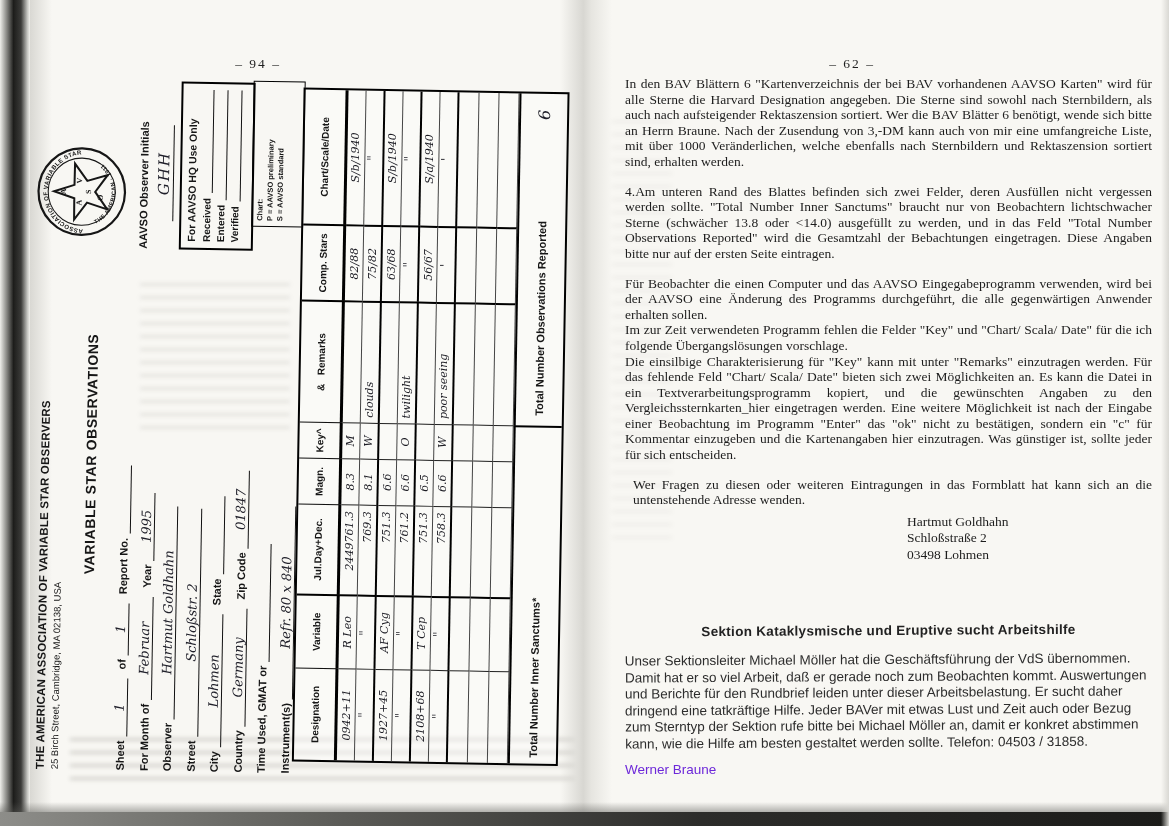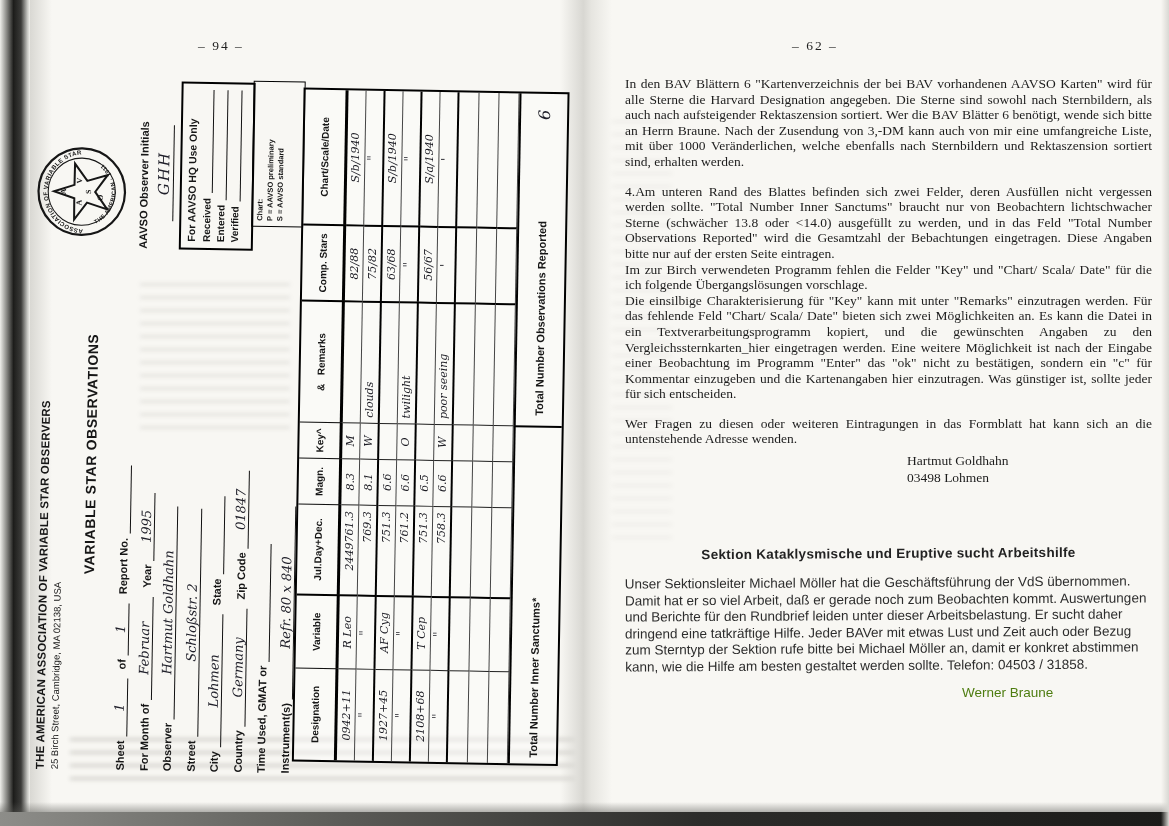--- a/index.html
+++ b/index.html
@@ -15,21 +15,21 @@
   .bottom-strip{position:absolute;left:0;bottom:0;width:100%;height:14px;
     background:linear-gradient(90deg,#8d8d89 0%,#5a5a56 30%,#2c2c2a 60%,#1b1b19 100%);}
   .bottom-fade{position:absolute;left:0;bottom:14px;width:100%;height:10px;
     background:linear-gradient(0deg,rgba(90,90,86,.45),rgba(90,90,86,0));}
   .right-edge{position:absolute;right:0;top:0;width:8px;height:100%;
     background:linear-gradient(270deg,#d9d8d3,rgba(251,250,246,0));}
   .bleed{position:absolute;filter:blur(2px);
     background:repeating-linear-gradient(180deg,rgba(125,124,118,.30) 0 3px,rgba(125,124,118,0) 3px 13px);}
 
   
-  .pgnum{position:absolute;top:38px;width:120px;
+  .pgnum{position:absolute;top:56px;width:120px;text-align:center;
     font:13.5px "Liberation Serif",serif;letter-spacing:2px;color:#1f1f1f;}
   .pgnum.left{left:198px}
   .pgnum.right{left:792px}
 
   
   .form-layer{position:absolute;left:-53px;top:170px;width:700px;height:535px;
     transform:rotate(-89deg);z-index:2;color:#161616;}
   .org-name{position:absolute;left:14px;top:10px;font:bold 11.5px "Liberation Sans",sans-serif;letter-spacing:.2px;white-space:nowrap;}
   .org-address{position:absolute;left:14px;top:25px;font:9.5px "Liberation Sans",sans-serif;white-space:nowrap;}
   .form-title{position:absolute;left:130px;top:54px;width:400px;text-align:center;
@@ -78,21 +78,21 @@
   .ftr-right .hw{font:italic 16px "DejaVu Serif",serif;}
 
   
   .right-text{position:absolute;left:625px;top:76px;width:527px;z-index:2;}
   .blk{margin:0;}
   .serif{font:13.5px/15.6px "Liberation Serif",serif;text-align:justify;color:#1d1d1d;}
   .sans{font:13.5px/16.6px "Liberation Sans",sans-serif;color:#2d2d2d;transform:rotate(-.35deg);}
   .heading{font:bold 13.5px "Liberation Sans",sans-serif;text-align:center;letter-spacing:.3px;color:#222;transform:rotate(-.35deg);}
   .address{font:13.5px/16.5px "Liberation Serif",serif;color:#1d1d1d;margin-left:282px;}
   .addr-line{display:block;}
-  .signature{font:13.5px "Liberation Sans",sans-serif;color:#4d7c0f;margin-left:337px;}
+  .signature{font:13.5px "Liberation Sans",sans-serif;color:#6d28d9;}
 </style>
 </head>
 <body>
 
 <div class="scan">
 
   <div class="bleed" style="left:70px;top:738px;width:505px;height:48px;"></div>
   <div class="bleed" style="left:140px;top:283px;width:150px;height:150px;opacity:.55;"></div>
   <div class="bleed" style="left:612px;top:120px;width:60px;height:420px;opacity:.25;"></div>
 
@@ -403,25 +403,27 @@
         <div class="ftr ftr-right">
           <span>Total Number Observations Reported</span>
           <span class="hw">6</span>
         </div>
       </div>
   </div>
 
   <div class="right-text" id="right-text">
       <p class="blk serif" style="margin-top: 0px;">In den BAV Blättern 6 "Kartenverzeichnis der bei BAV vorhandenen AAVSO Karten" wird für alle Sterne die Harvard Designation angegeben. Die Sterne sind sowohl nach Sternbildern, als auch nach aufsteigender Rektaszension sortiert. Wer die BAV Blätter 6 benötigt, wende sich bitte an Herrn Braune. Nach der Zusendung von 3,-DM kann auch von mir eine umfangreiche Liste, mit über 1000 Veränderlichen, welche ebenfalls nach Sternbildern und Rektaszension sortiert sind, erhalten werden.</p>
       <p class="blk serif" style="margin-top: 14px;">4.Am unteren Rand des Blattes befinden sich zwei Felder, deren Ausfüllen nicht vergessen werden sollte. "Total Number Inner Sanctums" braucht nur von Beobachtern lichtschwacher Sterne (schwächer 13.8 oder &lt;14.0) ausgefüllt zu werden, und in das Feld "Total Number Observations Reported" wird die Gesamtzahl der Bebachtungen eingetragen. Diese Angaben  bitte nur auf der ersten Seite eintragen.</p>
-      <p class="blk serif" style="margin-top: 0px;">Im zur Birch verwendeten Programm fehlen die Felder "Key" und "Chart/ Scala/ Date" für die ich folgende Übergangslösungen vorschlage.</p>
+      <p class="blk serif" style="margin-top: 14px;">Für Beobachter die einen Computer und das AAVSO Eingegabeprogramm verwenden, wird bei der AAVSO eine Änderung des Programms durchgeführt, die alle gegenwärtigen Anwender erhalten sollen.</p>
+      <p class="blk serif" style="margin-top: 0px;">Im zur Zeit verwendeten Programm fehlen die Felder "Key" und "Chart/ Scala/ Date" für die ich folgende Übergangslösungen vorschlage.</p>
       <p class="blk serif" style="margin-top: 0px;">Die einsilbige Charakterisierung für "Key" kann mit unter "Remarks" einzutragen werden. Für das fehlende Feld "Chart/ Scala/ Date" bieten sich zwei Möglichkeiten an. Es kann die Datei in ein Textverarbeitungsprogramm kopiert, und die gewünschten Angaben zu den Vergleichssternkarten_hier eingetragen werden. Eine weitere Möglichkeit ist nach der Eingabe einer Beobachtung im Programm "Enter" das "ok" nicht zu bestätigen, sondern ein "c" für Kommentar einzugeben und die Kartenangaben hier einzutragen. Was günstiger ist, sollte jeder für sich entscheiden.</p>
-      <p class="blk serif" style="margin-top: 14px;">Wer Fragen zu diesen oder weiteren Eintragungen in das Formblatt hat kann sich an die untenstehende Adresse wenden.</p>
+      <p class="blk serif" style="margin-top: 14px; margin-left: 8px;">Wer Fragen zu diesen oder weiteren Eintragungen in das Formblatt hat kann sich an die untenstehende Adresse wenden.</p>
       <p class="blk address" style="margin-top: 6px;">
         <span class="addr-line">Hartmut Goldhahn</span>
+        <span class="addr-line">Schloßstraße 2</span>
         <span class="addr-line">03498 Lohmen</span>
       </p>
       <p class="blk heading" style="margin-top: 60px;">Sektion Kataklysmische und Eruptive sucht Arbeitshilfe</p>
       <p class="blk sans" style="margin-top: 14px;">Unser Sektionsleiter Michael Möller hat die Geschäftsführung der VdS übernommen. Damit hat er so viel Arbeit, daß er gerade noch zum Beobachten kommt. Auswertungen und Berichte für den Rundbrief  leiden unter dieser Arbeitsbelastung. Er sucht daher dringend eine tatkräftige Hilfe. Jeder BAVer mit etwas Lust und Zeit auch  oder  Bezug zum Sterntyp der Sektion rufe bitte bei Michael Möller an, damit er konkret abstimmen kann, wie die Hilfe am besten gestaltet werden sollte. Telefon: 04503 / 31858.</p>
       <p class="blk signature" style="margin-top: 10px;">Werner Braune</p>
     </div>
 
   <div class="gutter"></div>
   <div class="page-curve-left"></div>
   <div class="binding-left"></div>

